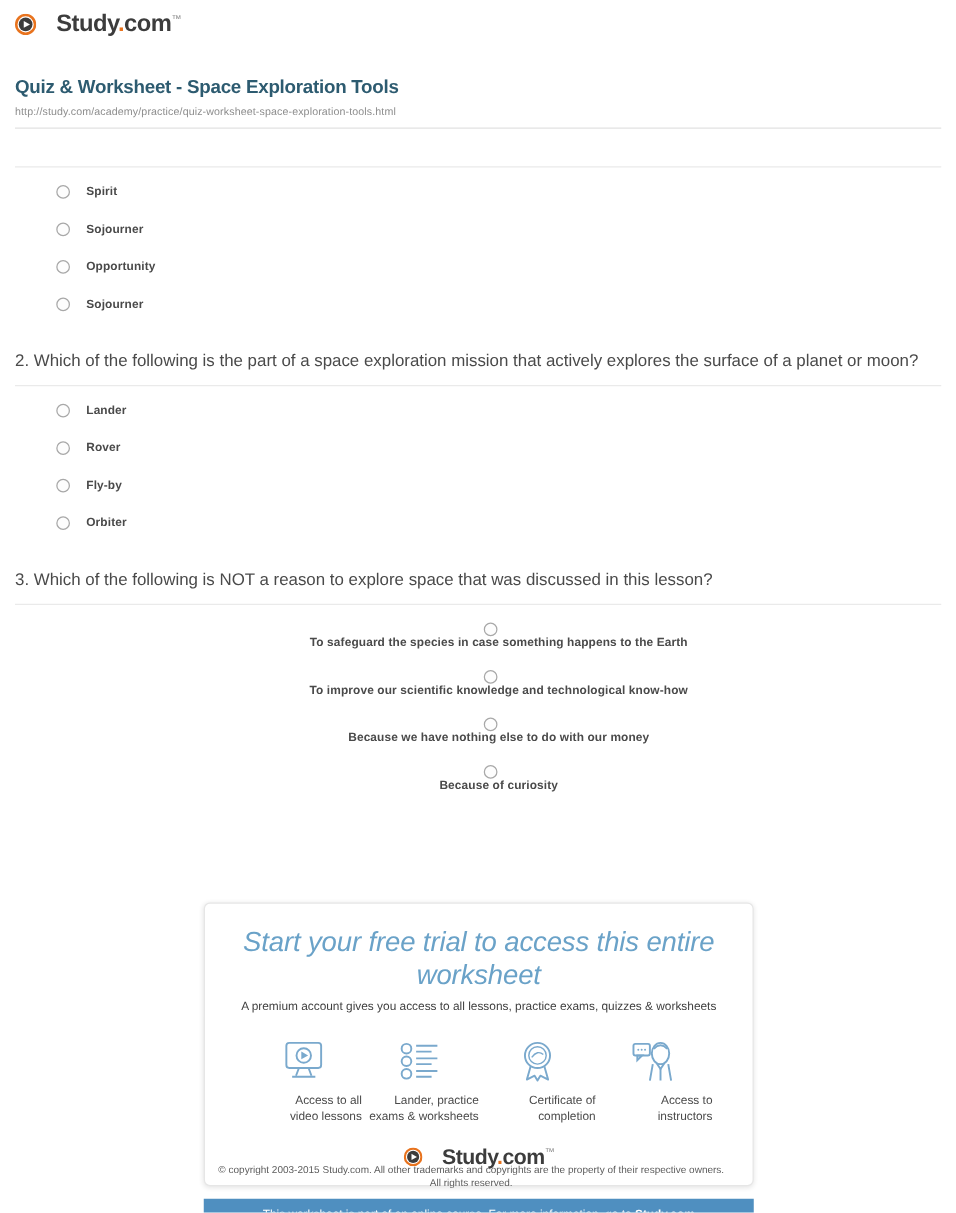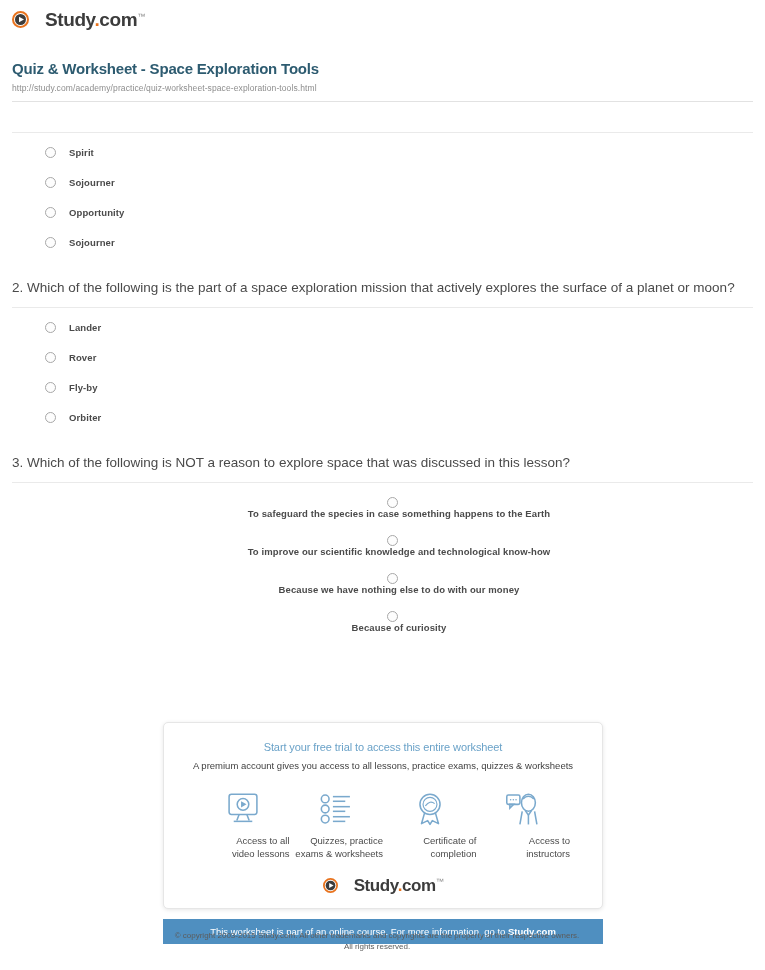--- a/index.html
+++ b/index.html
@@ -129,25 +129,26 @@
     background: #ffffff;
     border: 1px solid #e6e6e6;
     border-radius: 5px;
     box-shadow: 0 1px 4px rgba(0,0,0,0.10);
     padding: 18px 14px 14px 14px;
     text-align: center;
     box-sizing: border-box;
     width: 440px;
   }
   .promo-headline {
-    font-size: 11px;
+    font-size: 22px;
     color: #6aa2c8;
     margin: 0;
     font-weight: normal;
     letter-spacing: -0.1px;
+    font-style: italic;
   }
   .promo-sub {
     font-size: 9.5px;
     color: #3f3f3f;
     margin: 7px 0 0 0;
   }
   .feature-row {
     display: flex;
     justify-content: space-between;
     margin: 18px 18px 0 18px;
@@ -322,21 +323,21 @@
             <circle cx="10" cy="35" r="5" fill="none" stroke="#7aa9cd" stroke-width="2"></circle>
             <line x1="20" y1="6" x2="42" y2="6" stroke="#7aa9cd" stroke-width="2"></line>
             <line x1="20" y1="12" x2="36" y2="12" stroke="#7aa9cd" stroke-width="2"></line>
             <line x1="20" y1="19" x2="42" y2="19" stroke="#7aa9cd" stroke-width="2"></line>
             <line x1="20" y1="25" x2="36" y2="25" stroke="#7aa9cd" stroke-width="2"></line>
             <line x1="20" y1="32" x2="42" y2="32" stroke="#7aa9cd" stroke-width="2"></line>
             <line x1="20" y1="38" x2="36" y2="38" stroke="#7aa9cd" stroke-width="2"></line>
           </svg>
         </div>
         <div class="feature-label">
-          <span>Quizzes, practice</span><br>
+          <span>Lander, practice</span><br>
           <span>exams &amp; worksheets</span>
         </div>
       </div>
 
       <div class="feature">
         <div class="feature-icon">
           <svg width="38" height="34" viewBox="0 0 48 44">
             <circle cx="24" cy="16" r="13" fill="none" stroke="#7aa9cd" stroke-width="2"></circle>
             <circle cx="24" cy="16" r="9" fill="none" stroke="#7aa9cd" stroke-width="1.5"></circle>
             <path d="M18 18 Q24 10 30 15" fill="none" stroke="#7aa9cd" stroke-width="1.5"></path>

